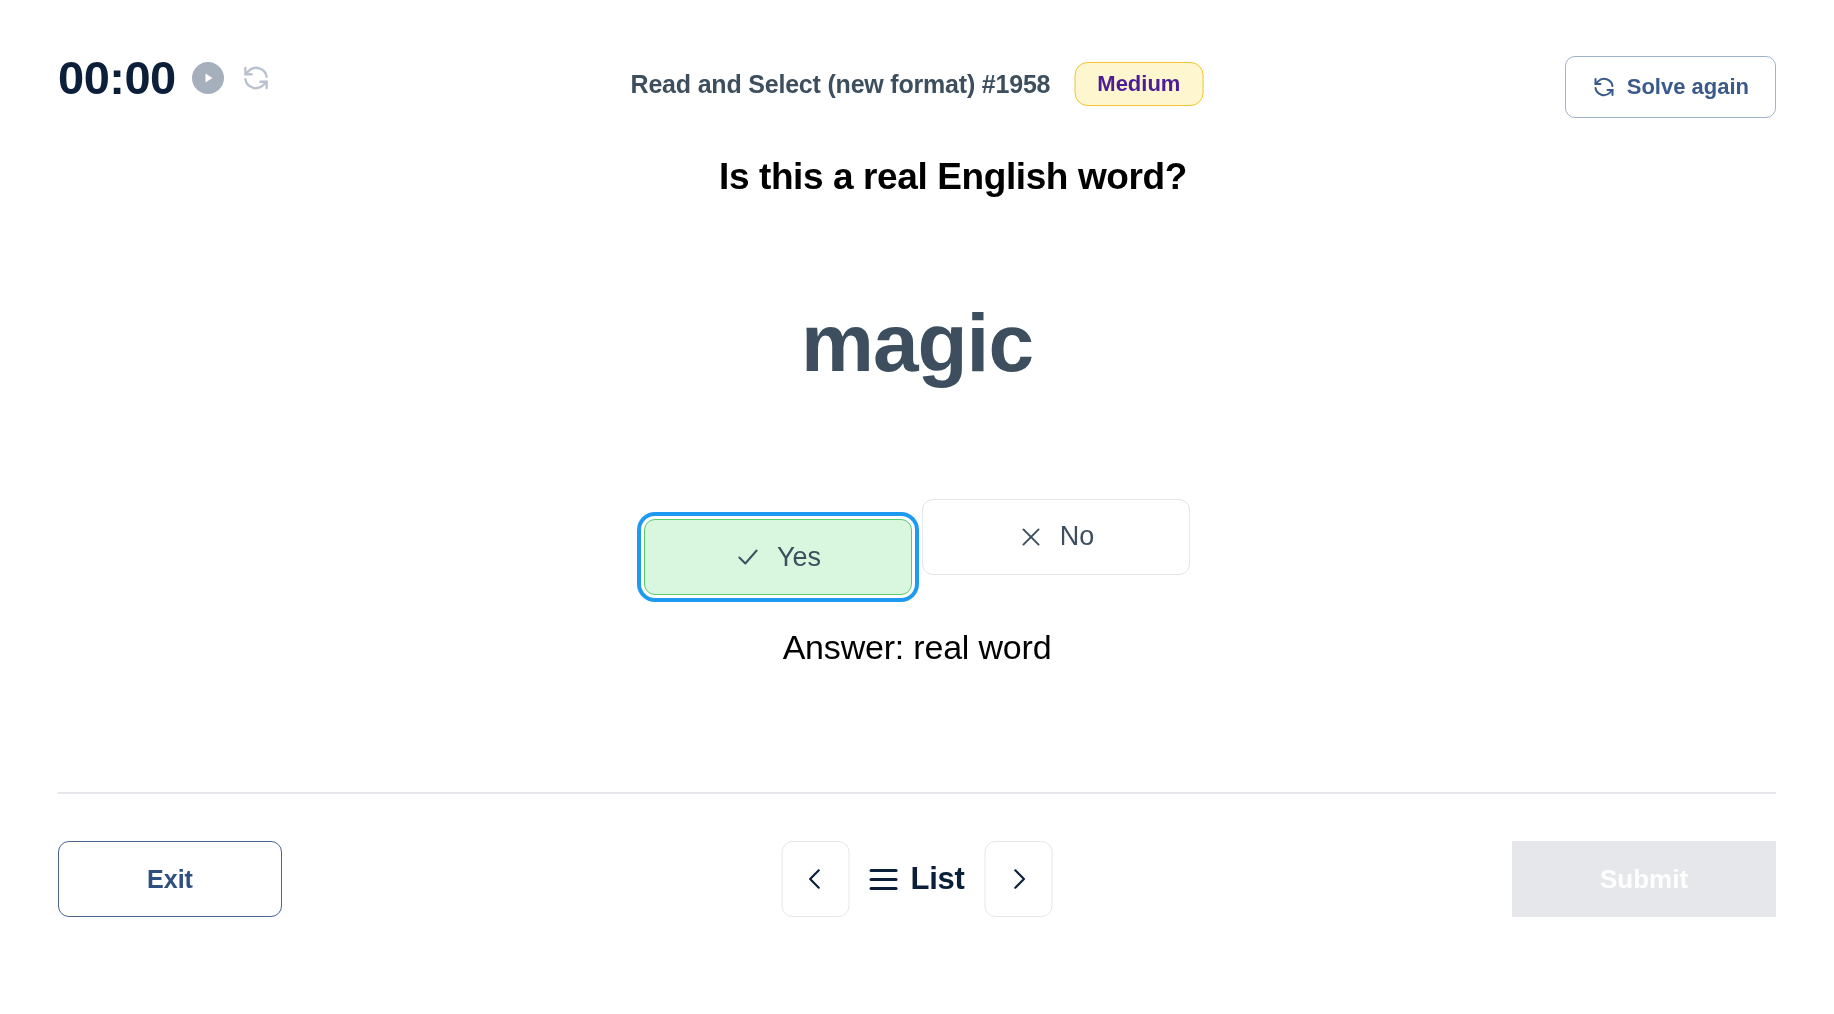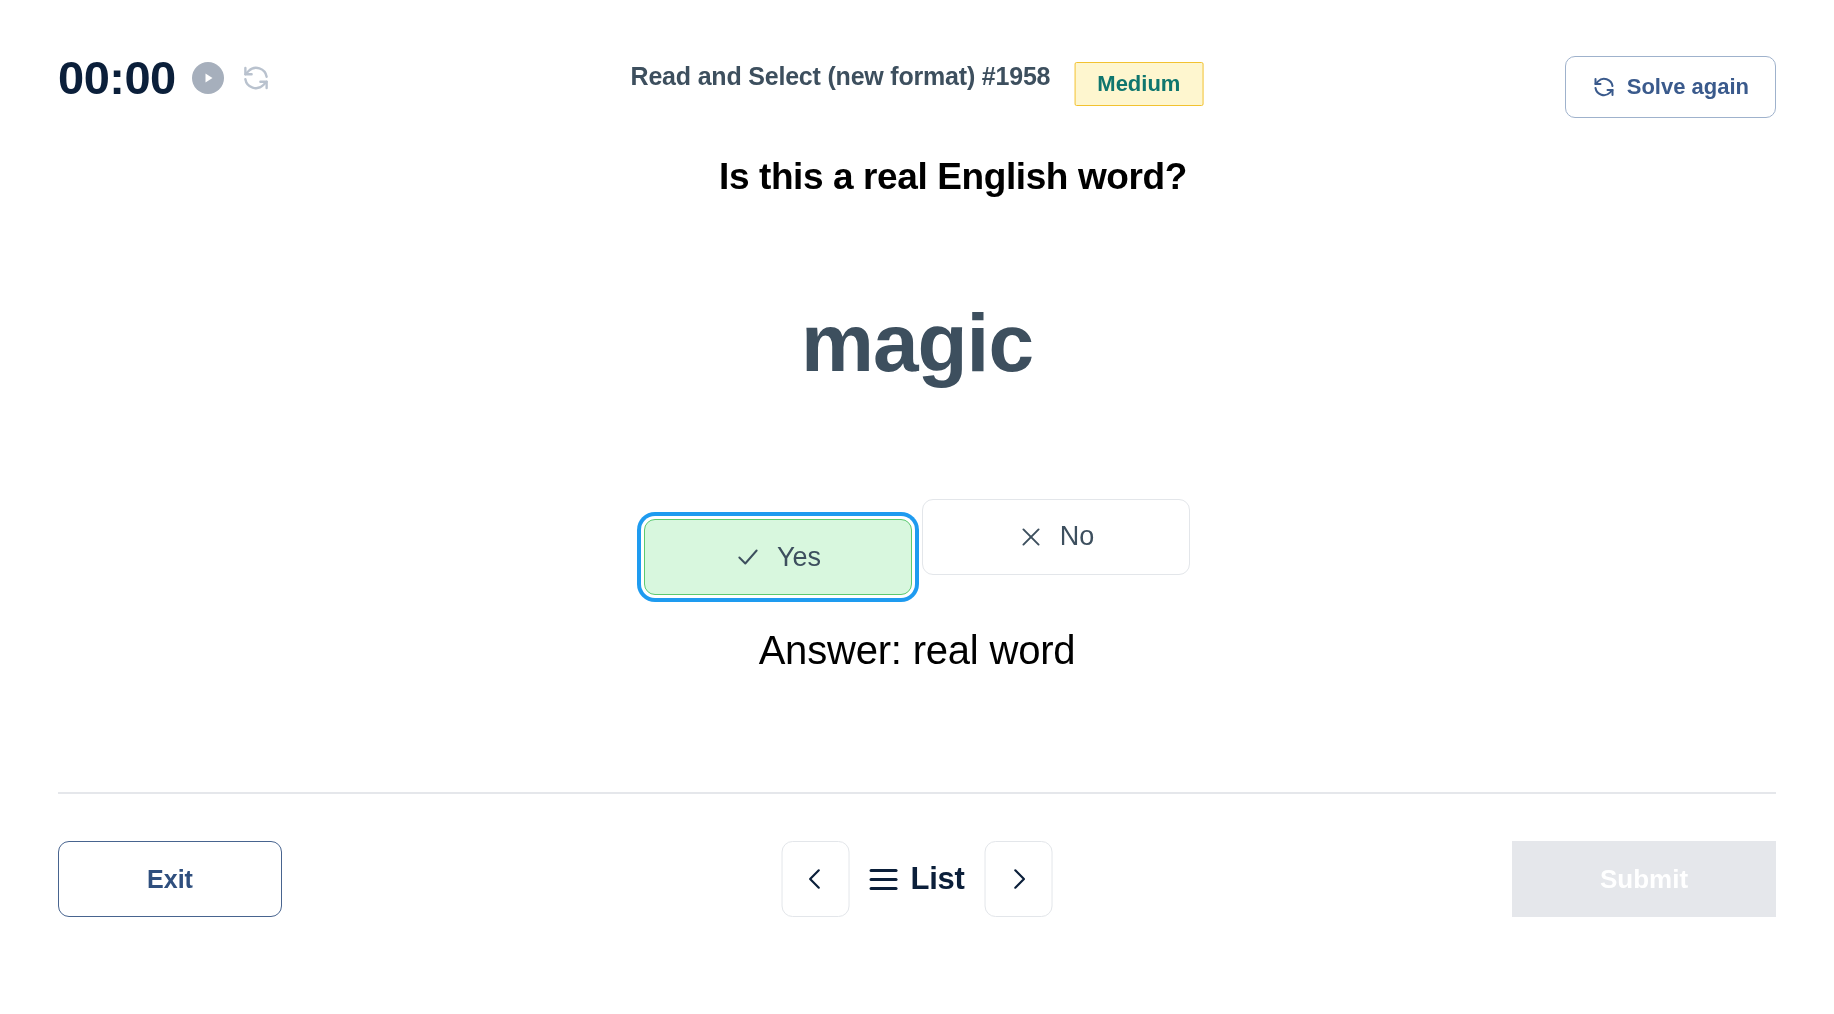--- a/index.html
+++ b/index.html
@@ -61,37 +61,37 @@
     flex: none;
   }
   .reload-icon svg { display:block; }
 
   .title-group {
     position: absolute;
     left: 50%;
     top: 62px;
     transform: translateX(-50%);
     display: flex;
-    align-items: flex-start;
+    align-items: center;
     gap: 24px;
     white-space: nowrap;
   }
 
   .exercise-title {
     font-size: 25px;
     font-weight: 700;
     color: #3D4F5E;
     letter-spacing: -0.2px;
   }
 
   .difficulty-badge {
     background: #FEF6CF;
     border: 1.5px solid #F2C230;
-    border-radius: 2px;
-    color: #0f766e;
+    border-radius: 13px;
+    color: #4c1d95;
     font-size: 22px;
     font-weight: 700;
     padding: 9px 22px;
     line-height: 1.1;
   }
 
   .solve-again-btn {
     position: absolute;
     right: 58px;
     top: 56px;
@@ -175,21 +175,21 @@
     border: 1.5px solid #5BC96F;
     box-shadow: 0 0 0 3px #ffffff, 0 0 0 7px #1E9BF0;
     margin-top: 41px;
   }
 
   .answer-line {
     position: absolute;
     top: 500px;
     width: 100%;
     text-align: center;
-    font-size: 40px;
+    font-size: 34px;
     font-weight: 400;
     color: #000000;
     letter-spacing: -0.2px;
   }
 
   
   .divider {
     position: absolute;
     left: 58px;
     top: 792px;

